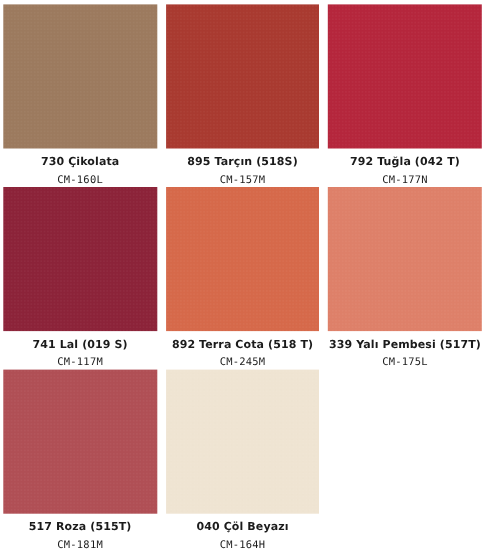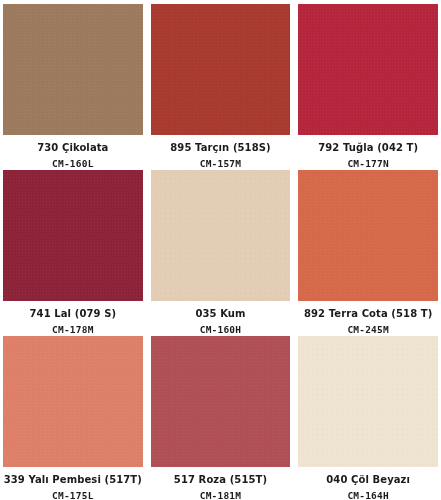--- a/index.html
+++ b/index.html
@@ -61,21 +61,21 @@
     font-weight: bold;
     color: #1b1b1b;
     letter-spacing: 0.1px;
     text-align: center;
     line-height: 12px;
     white-space: nowrap;
   }
   .swatch-code {
     font-family: "DejaVu Sans Mono", monospace;
     font-size: 9.5px;
-    font-weight: bold;
+    font-weight: normal;
     color: #1b1b1b;
     letter-spacing: 0.2px;
     text-align: left;
     line-height: 12px;
     margin-top: 4px;
     white-space: nowrap;
   }
 </style>
 </head>
 <body>
@@ -102,32 +102,25 @@
     <div class="swatch-chip" style="background-color: rgb(181, 38, 60);"></div>
     <div class="swatch-labels">
       <div class="swatch-name">792 Tuğla (042 T)</div>
       <div class="swatch-code">CM-177N</div>
     </div>
   </div>
 
   <div class="swatch-cell">
     <div class="swatch-chip" style="background-color: rgb(140, 35, 57);"></div>
     <div class="swatch-labels">
-      <div class="swatch-name">741 Lal (079 S)</div>
-      <div class="swatch-code">CM-178M</div>
+      <div class="swatch-name">741 Lal (019 S)</div>
+      <div class="swatch-code">CM-117M</div>
     </div>
   </div>
 
-  <div class="swatch-cell">
-    <div class="swatch-chip" style="background-color: rgb(227, 205, 180);"></div>
-    <div class="swatch-labels">
-      <div class="swatch-name">035 Kum</div>
-      <div class="swatch-code">CM-160H</div>
-    </div>
-  </div>
 
   <div class="swatch-cell">
     <div class="swatch-chip" style="background-color: rgb(214, 105, 74);"></div>
     <div class="swatch-labels">
       <div class="swatch-name">892 Terra Cota (518 T)</div>
       <div class="swatch-code">CM-245M</div>
     </div>
   </div>
 
   <div class="swatch-cell">

